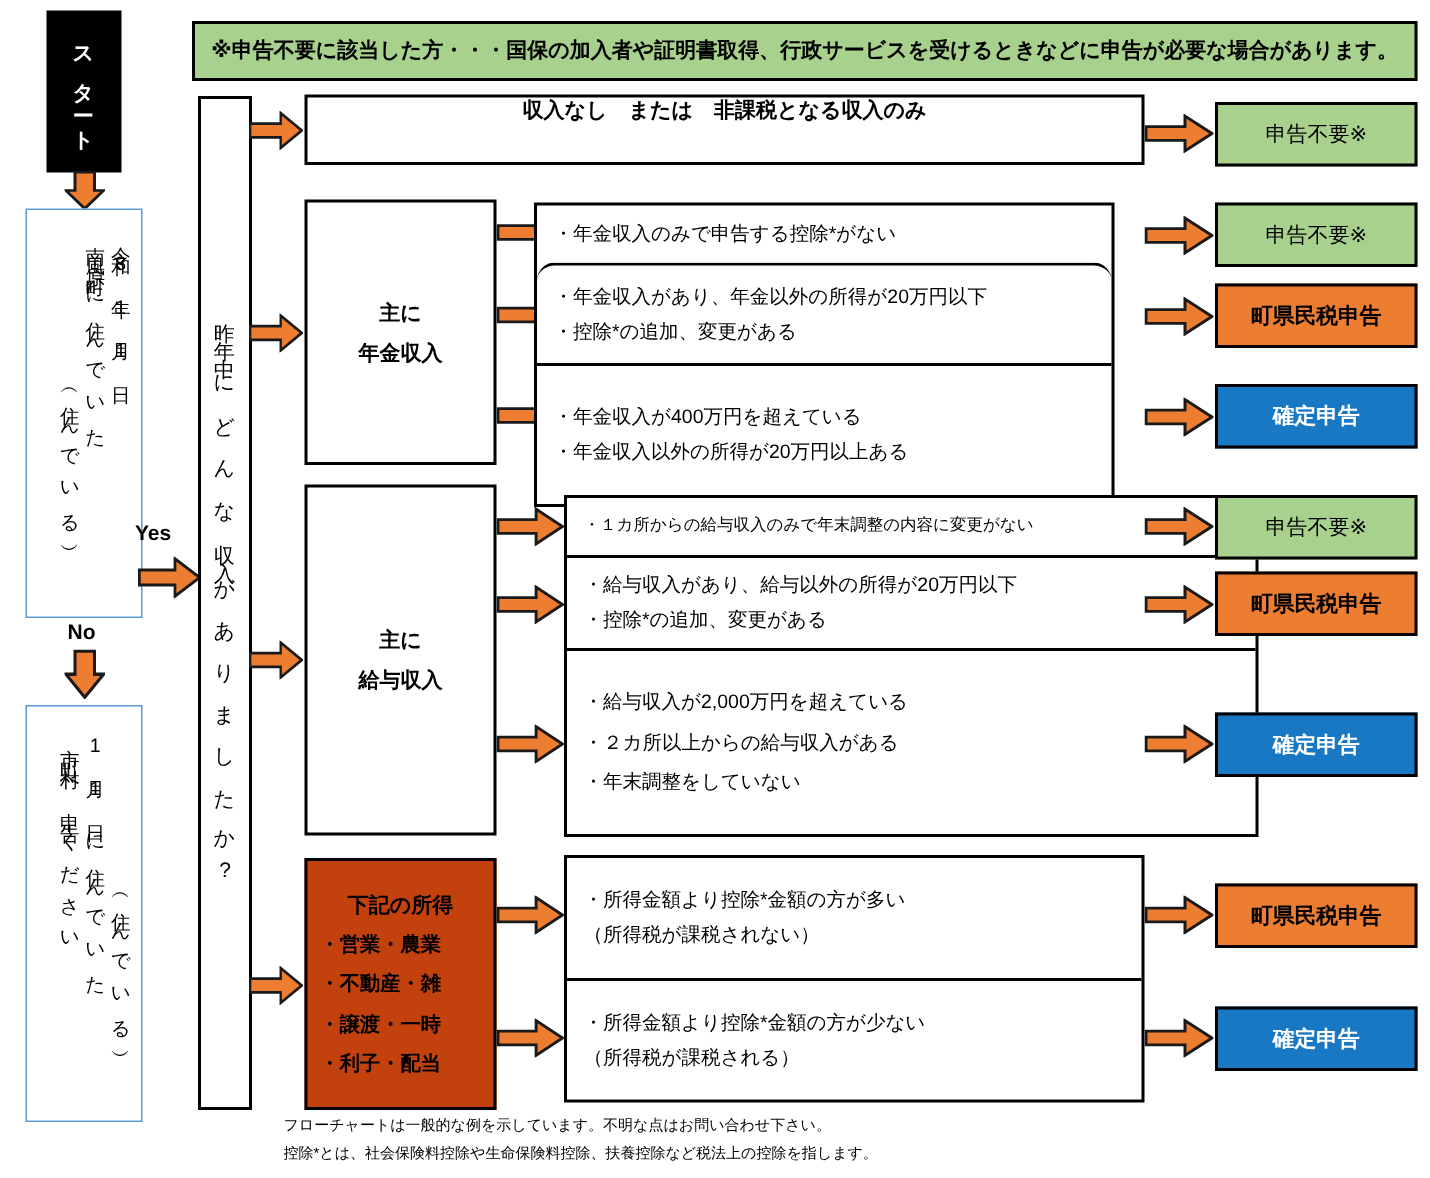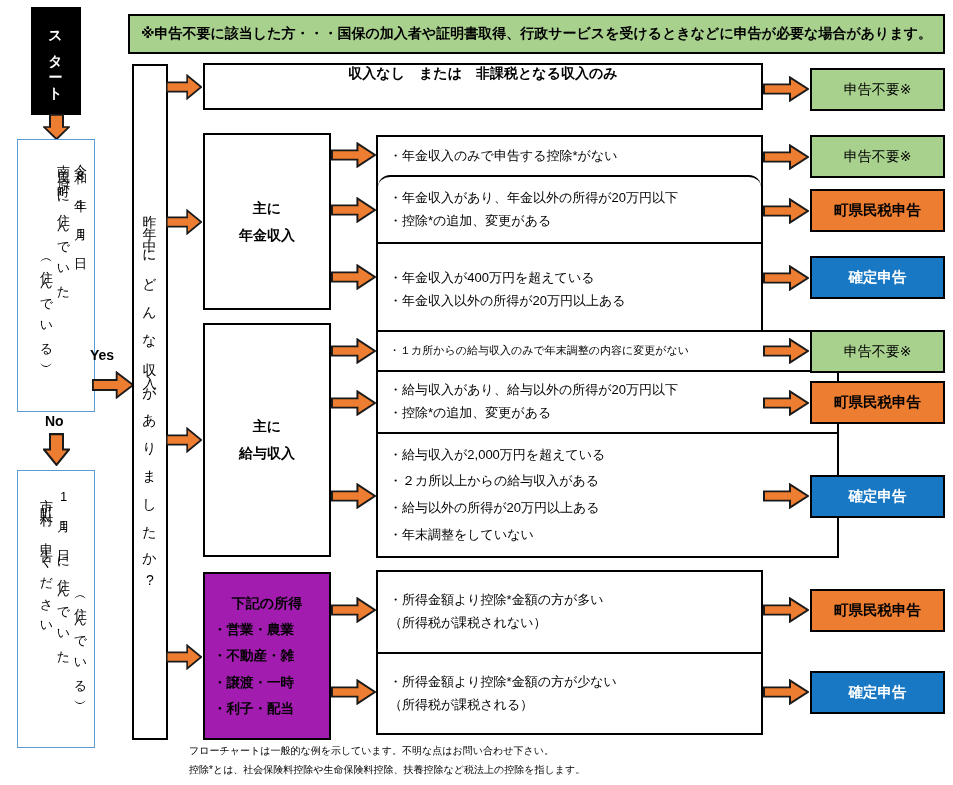--- a/index.html
+++ b/index.html
@@ -26,21 +26,21 @@
   .condsingle{border:2px solid #000;background:#fff;display:flex;justify-content:center;
               font-weight:bold;font-size:14px;}
   .condgroup{border:2px solid #000;background:#fff;display:flex;flex-direction:column;}
   .crow{display:flex;flex-direction:column;justify-content:center;padding:3px 8px 3px 11px;
         font-size:13px;line-height:1.75;flex:0 0 auto;box-sizing:border-box;}
   .crow + .crow{border-top:2.5px solid #000;}
   .crow.small{font-size:11px;}
   
   .cat{border:2.5px solid #000;background:#fff;display:flex;flex-direction:column;align-items:center;justify-content:center;
        font-weight:bold;font-size:14px;line-height:1.9;}
-  .cat-list{border:2.5px solid #000;background:#a21caf;display:flex;flex-direction:column;justify-content:center;
+  .cat-list{border:2.5px solid #000;background:#c2410c;display:flex;flex-direction:column;justify-content:center;
             font-weight:bold;font-size:13.5px;line-height:1.95;padding:2px 0 2px 8px;}
   .cat-list .hdr{align-self:center;padding-right:8px;font-size:14px;}
   
   .res{display:flex;align-items:center;justify-content:center;width:135px;height:43px;border:2px solid #000;}
   .res.green{background:var(--green);font-size:14px;}
   .res.orange{background:var(--orange);font-weight:bold;font-size:14.5px;}
   .res.blue{background:var(--blue);color:#fff;font-weight:bold;font-size:14.5px;}
   
   .arr svg{display:block;width:100%;height:100%;}
   .arr polygon{fill:var(--orange);stroke:#1a1a1a;stroke-width:2px;}
@@ -143,21 +143,21 @@
     <svg viewBox="0 0 46 28" preserveAspectRatio="none">
         <polygon points="1,9 27,9 27,1.5 45,14 27,26.5 27,19 1,19"></polygon>
       </svg>
     </div>
   <div class="abs arr" style="left:331px;top:264px;width:45px;height:26px;">
     <svg viewBox="0 0 46 28" preserveAspectRatio="none">
         <polygon points="1,9 27,9 27,1.5 45,14 27,26.5 27,19 1,19"></polygon>
       </svg>
     </div>
 
-  <div class="abs condgroup" style="left:376px;top:135px;width:387px;height:203px;">
+  <div class="abs condgroup" style="left:356px;top:135px;width:387px;height:203px;">
     <div class="crow" style="height:38px;">
       <div>・年金収入のみで申告する控除*がない</div>
     </div>
     <div class="crow" style="height:67px;border-radius:12px;">
       <div>・年金収入があり、年金以外の所得が20万円以下</div>
       <div>・控除*の追加、変更がある</div>
     </div>
     <div class="crow" style="flex:1 1 auto;">
       <div>・年金収入が400万円を超えている</div>
       <div>・年金収入以外の所得が20万円以上ある</div>
@@ -215,21 +215,20 @@
     <div class="crow small" style="height:38px;">
       <div>・１カ所からの給与収入のみで年末調整の内容に変更がない</div>
     </div>
     <div class="crow" style="height:62px;">
       <div>・給与収入があり、給与以外の所得が20万円以下</div>
       <div>・控除*の追加、変更がある</div>
     </div>
     <div class="crow" style="flex:1 1 auto;line-height:2.05;">
       <div>・給与収入が2,000万円を超えている</div>
       <div>・２カ所以上からの給与収入がある</div>
-      <div>・給与以外の所得が20万円以上ある</div>
       <div>・年末調整をしていない</div>
     </div>
   </div>
 
   <div class="abs arr" style="left:763px;top:338px;width:46px;height:26px;">
     <svg viewBox="0 0 46 28" preserveAspectRatio="none">
         <polygon points="1,9 27,9 27,1.5 45,14 27,26.5 27,19 1,19"></polygon>
       </svg>
     </div>
   <div class="abs arr" style="left:763px;top:390px;width:46px;height:26px;">

